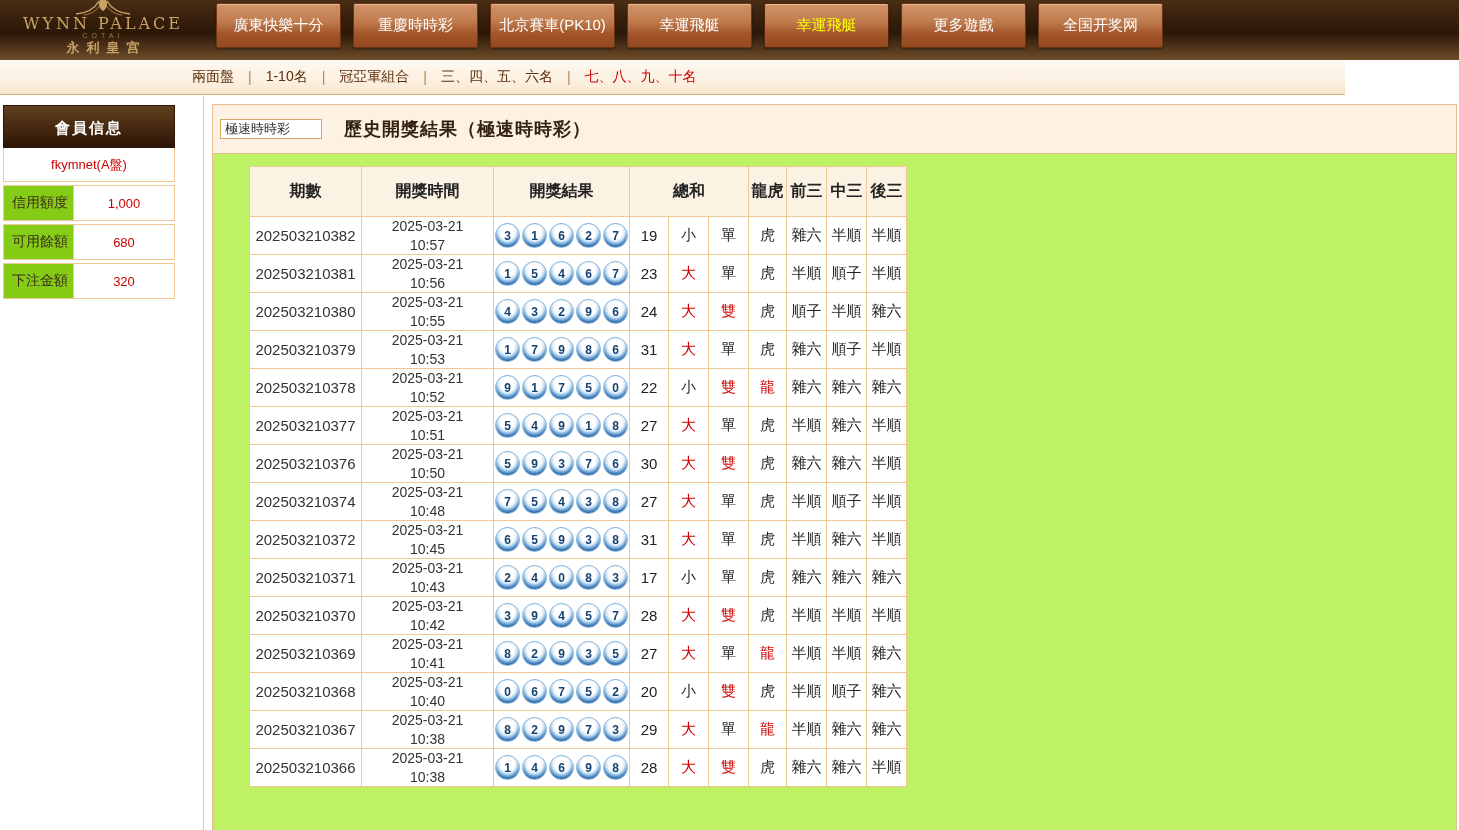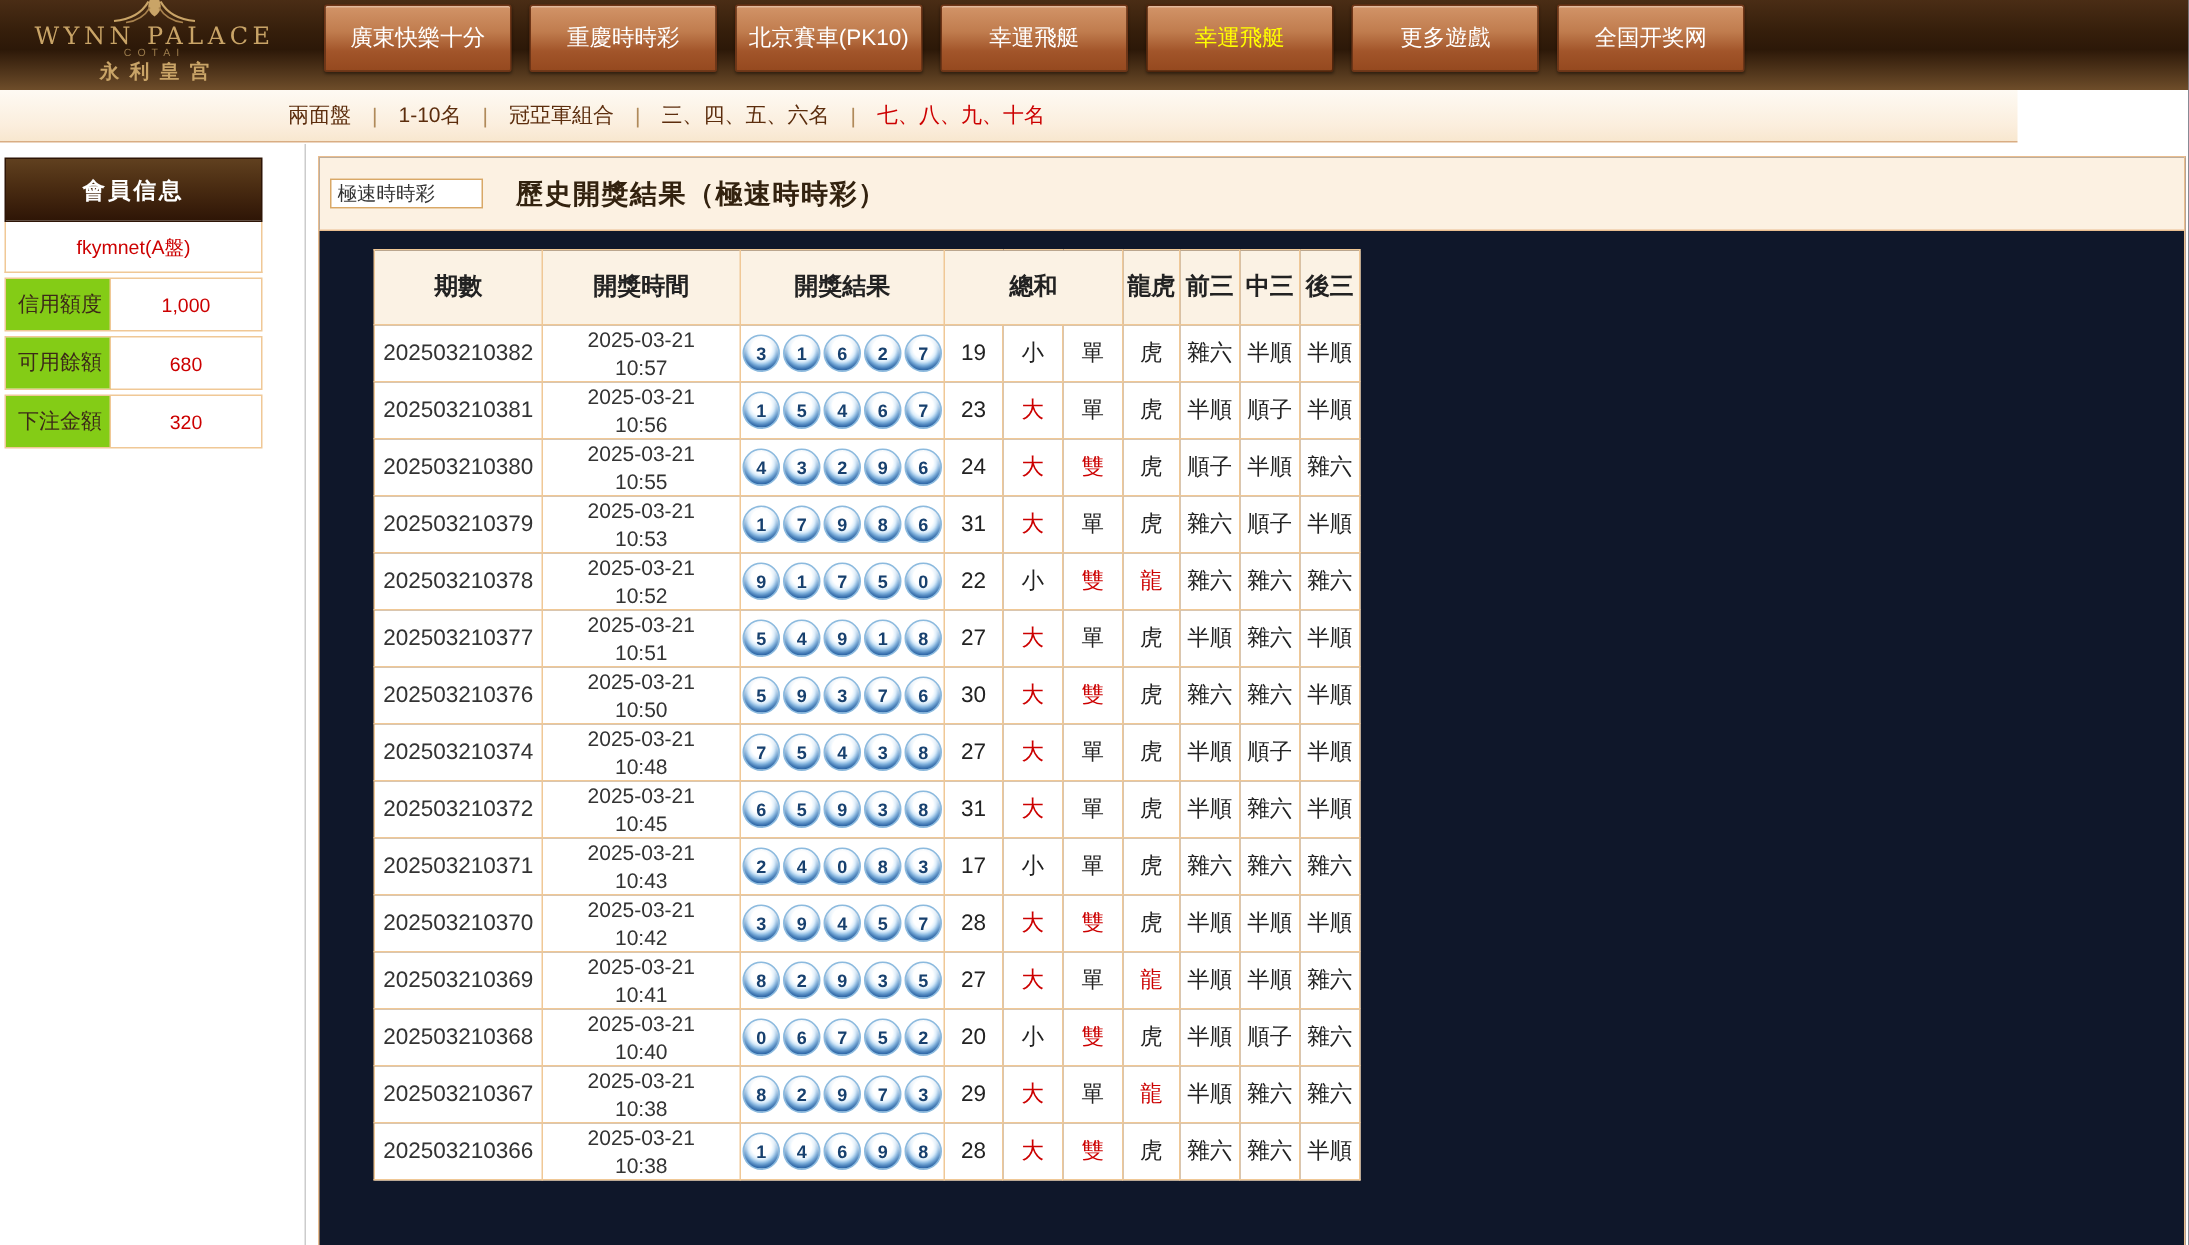--- a/index.html
+++ b/index.html
@@ -61,21 +61,21 @@
   .info-label {
     width:70px; background:#84cc16; border-right:1px solid #f0c896;
     display:flex; align-items:center; padding-left:8px;
     color:#3c2a18; font-size:14px; white-space:nowrap;
   }
   .info-value { flex:1; display:flex; align-items:center; justify-content:center; color:#cc0000; font-size:13px; }
   .vline { position:absolute; left:203px; top:96px; bottom:0; width:1px; background:#cccccc; }
   
   .main-panel {
     position:absolute; left:212px; top:104px; right:2px; bottom:0;
-    border:1px solid #e9bd8f; border-bottom:none; background:#0f172a;
+    border:1px solid #e9bd8f; border-bottom:none; background:#bef264;
   }
   .toolbar {
     height:49px; background:#fcf1e2; border-bottom:1px solid #e9bd8f;
     display:flex; align-items:center;
   }
   .filter-input {
     margin-left:7px; width:102px; height:20px; border:1px solid #d9a866;
     background:#ffffff; font-size:13px; color:#333333; padding:0 4px; outline:none;
     font-family:inherit;
   }

